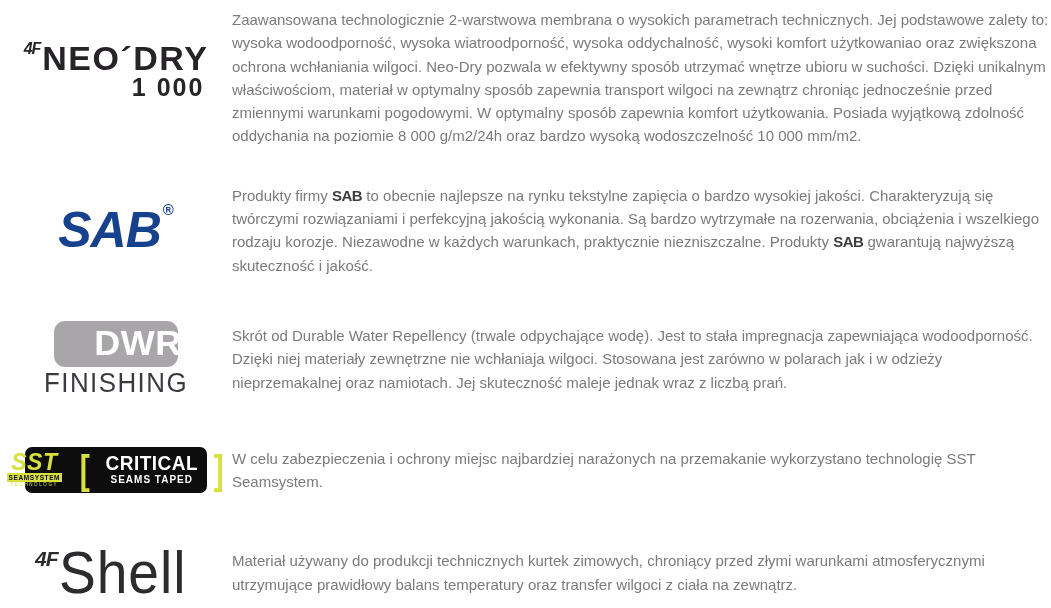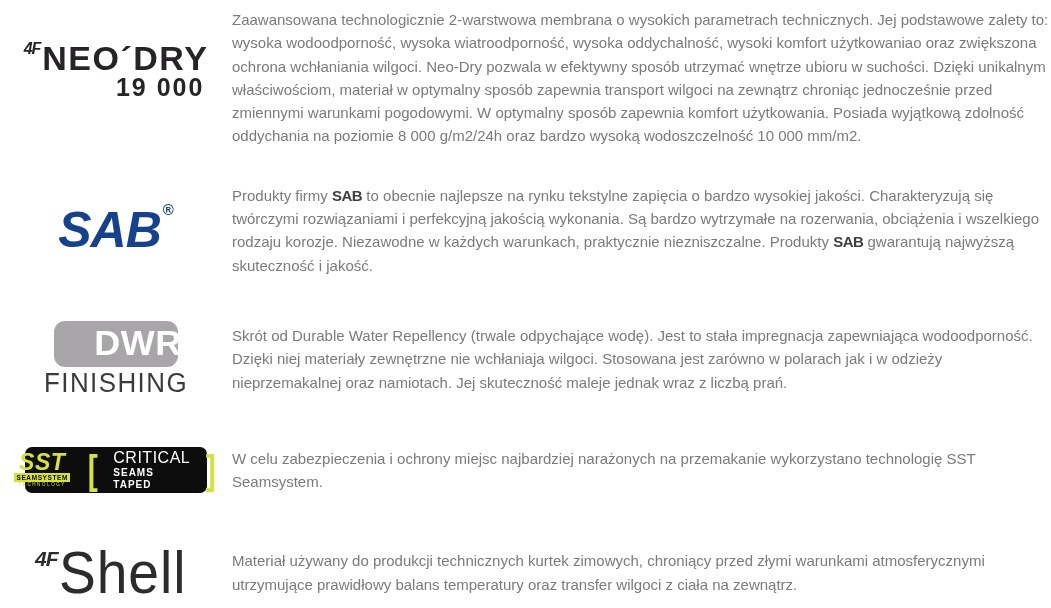--- a/index.html
+++ b/index.html
@@ -89,21 +89,21 @@
   .sst-tech {
     color:var(--sst_lime,#d7e03d); font-size:4.5px; letter-spacing:1.6px;
     margin-top:1px; line-height:1;
   }
   .sst-bracket {
     color:var(--sst_lime,#d7e03d); font-size:40px; font-weight:700;
     line-height:0.8; transform:scaleX(0.75);
   }
   .sst-right { display:flex; flex-direction:column; align-items:center; color:#ffffff; }
   .sst-critical {
-    font-size:16px; font-weight:400; letter-spacing:0.5px; line-height:1;
+    font-size:19px; font-weight:700; letter-spacing:0.5px; line-height:1;
     transform:scaleY(1.05);
     text-align:center;
   }
   .sst-seams { font-size:10px; font-weight:700; letter-spacing:1px; line-height:1.2; margin-top:1px; }
 
   
   .shell-logo { display:flex; align-items:flex-start; color:#2c2b2e; }
   .shell-4f {
     font-size:21px; font-weight:800; font-style:italic;
     letter-spacing:-1px; margin-top:4px; margin-right:1px;
@@ -118,21 +118,21 @@
 
 <div class="page">
 
   <section class="tech-row row-neodry">
     <div class="logo-cell">
       <div class="neodry-logo">
         <div class="neodry-top">
           <span class="neodry-4f">4F</span>
           <span class="neodry-name">NEO´DRY</span>
         </div>
-        <div class="neodry-sub">19 000</div>
+        <div class="neodry-sub">1 000</div>
       </div>
     </div>
     <div class="text-cell">
       <p class="tech-paragraph"><span>Zaawansowana technologicznie 2-warstwowa membrana o wysokich parametrach technicznych. Jej podstawowe zalety to: wysoka wodoodporność, wysoka wiatroodporność, wysoka oddychalność, wysoki komfort użytkowaniao oraz zwiększona ochrona wchłaniania wilgoci. Neo-Dry pozwala w efektywny sposób utrzymać wnętrze ubioru w suchości. Dzięki unikalnym właściwościom, materiał w optymalny sposób zapewnia transport wilgoci na zewnątrz chroniąc jednocześnie przed zmiennymi warunkami pogodowymi. W optymalny sposób zapewnia komfort użytkowania. Posiada wyjątkową zdolność oddychania na poziomie 8 000 g/m2/24h oraz bardzo wysoką wodoszczelność 10 000 mm/m2.</span></p>
     </div>
   </section>
 
   <section class="tech-row row-sab">
     <div class="logo-cell">
       <div class="sab-logo">

